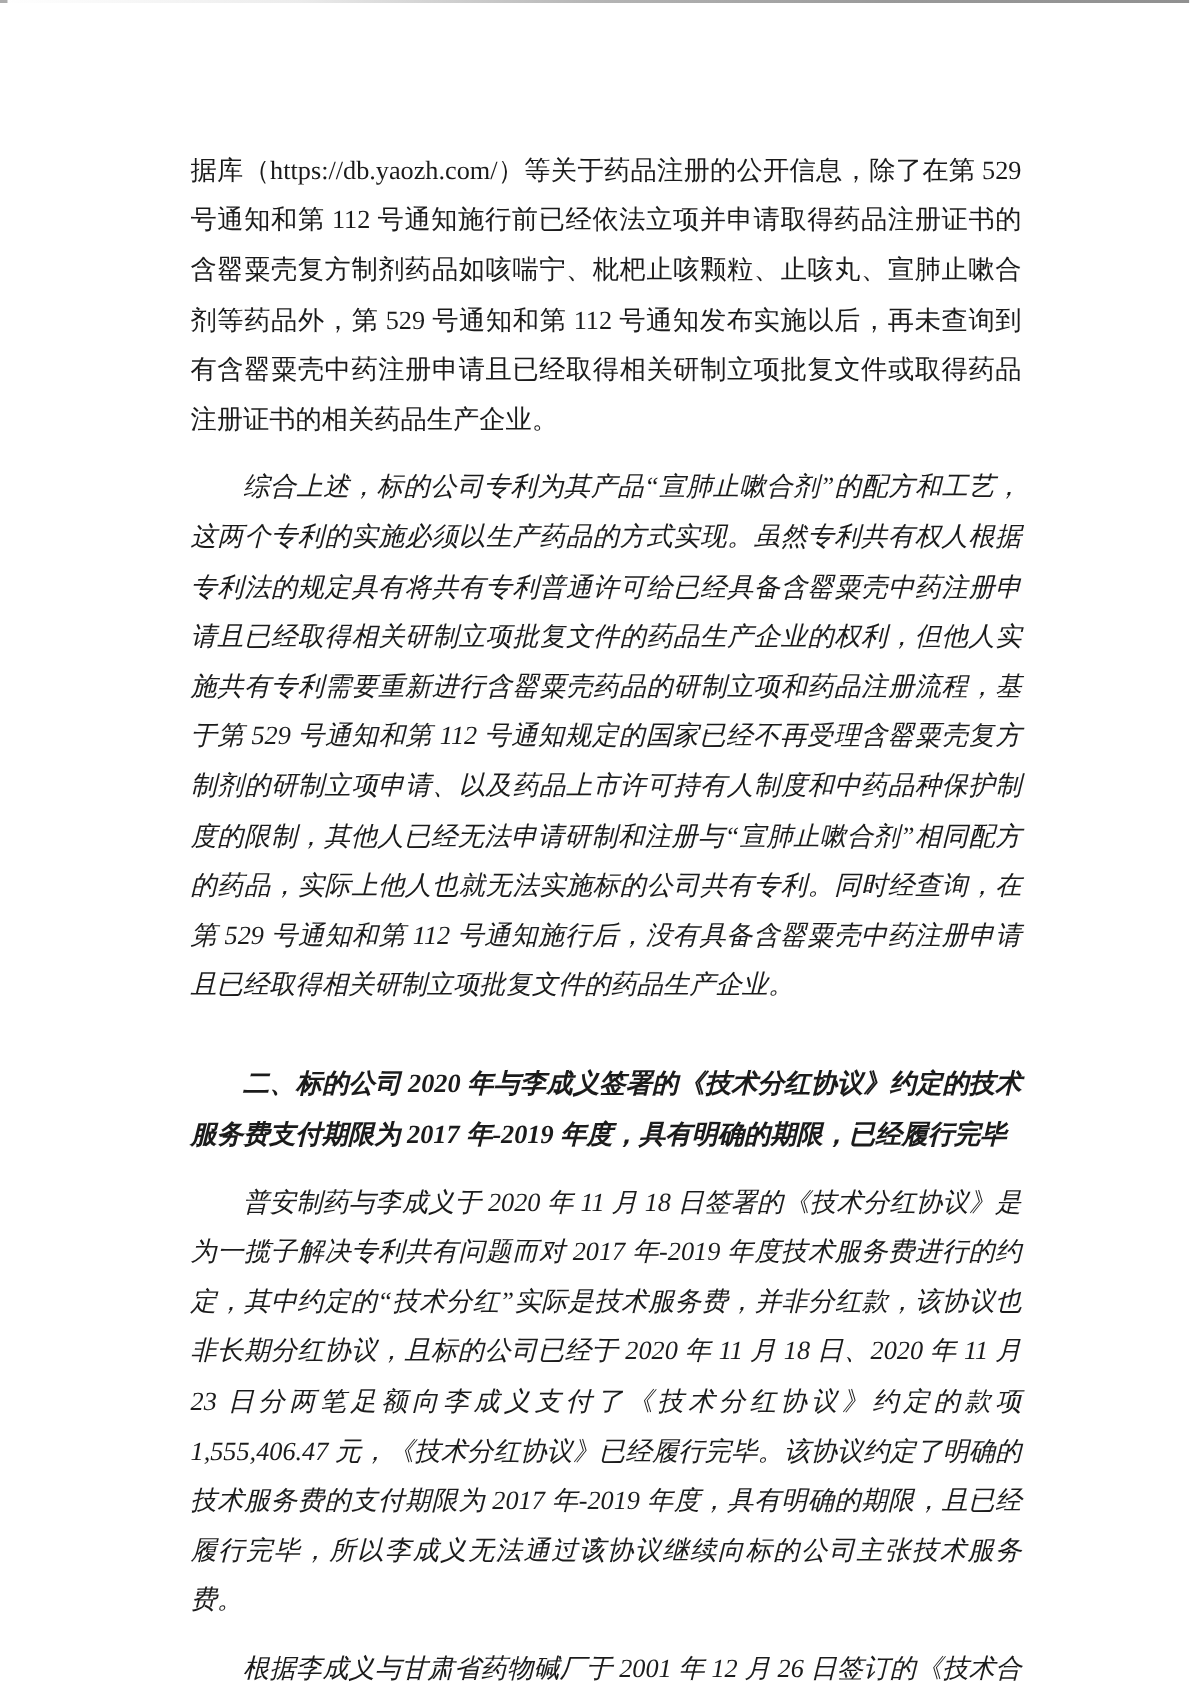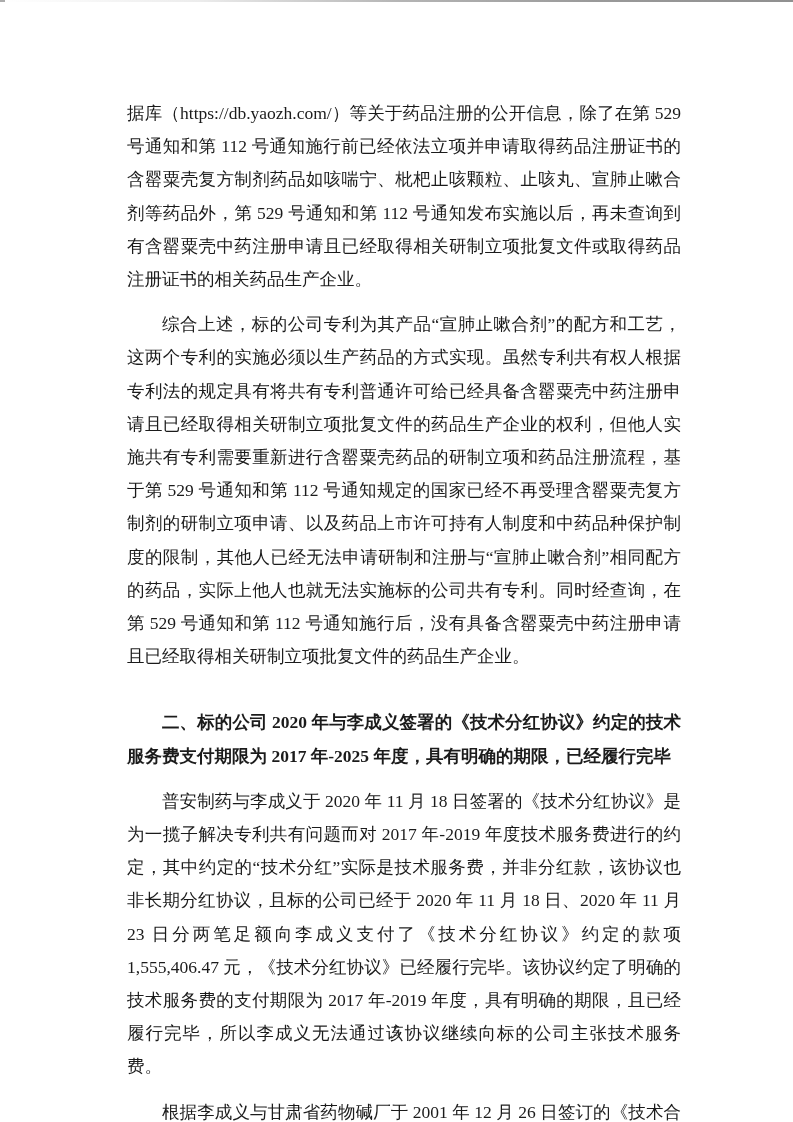--- a/index.html
+++ b/index.html
@@ -45,20 +45,21 @@
     font-size: 17.5px;
     line-height: 33.2px;
     text-align: justify;
   }
   .content p {
     margin: 12px;
     padding: 0;
   }
   .indent {
     text-indent: 2em;
+    font-style: italic;
   }
   .heading {
     font-weight: bold;
     margin-top: 33px !important;
   }
   .page-number {
     position: absolute;
     top: 1022px;
     left: 0;
     width: 793px;
@@ -72,20 +73,20 @@
 <body>
 
 <div class="page">
 
   <div class="scan-line"></div>
   <div class="scan-speck"></div>
 
   <div class="content">
     <p>据库（https://db.yaozh.com/）等关于药品注册的公开信息，除了在第 529 号通知和第 112 号通知施行前已经依法立项并申请取得药品注册证书的含罂粟壳复方制剂药品如咳喘宁、枇杷止咳颗粒、止咳丸、宣肺止嗽合剂等药品外，第 529 号通知和第 112 号通知发布实施以后，再未查询到有含罂粟壳中药注册申请且已经取得相关研制立项批复文件或取得药品注册证书的相关药品生产企业。</p>
     <p class="indent">综合上述，标的公司专利为其产品“宣肺止嗽合剂”的配方和工艺，这两个专利的实施必须以生产药品的方式实现。虽然专利共有权人根据专利法的规定具有将共有专利普通许可给已经具备含罂粟壳中药注册申请且已经取得相关研制立项批复文件的药品生产企业的权利，但他人实施共有专利需要重新进行含罂粟壳药品的研制立项和药品注册流程，基于第 529 号通知和第 112 号通知规定的国家已经不再受理含罂粟壳复方制剂的研制立项申请、以及药品上市许可持有人制度和中药品种保护制度的限制，其他人已经无法申请研制和注册与“宣肺止嗽合剂”相同配方的药品，实际上他人也就无法实施标的公司共有专利。同时经查询，在第 529 号通知和第 112 号通知施行后，没有具备含罂粟壳中药注册申请且已经取得相关研制立项批复文件的药品生产企业。</p>
-    <p class="indent heading">二、标的公司 2020 年与李成义签署的《技术分红协议》约定的技术服务费支付期限为 2017 年-2025 年度，具有明确的期限，已经履行完毕</p>
+    <p class="indent heading">二、标的公司 2020 年与李成义签署的《技术分红协议》约定的技术服务费支付期限为 2017 年-2019 年度，具有明确的期限，已经履行完毕</p>
     <p class="indent">普安制药与李成义于 2020 年 11 月 18 日签署的《技术分红协议》是为一揽子解决专利共有问题而对 2017 年-2019 年度技术服务费进行的约定，其中约定的“技术分红”实际是技术服务费，并非分红款，该协议也非长期分红协议，且标的公司已经于 2020 年 11 月 18 日、2020 年 11 月 23 日分两笔足额向李成义支付了《技术分红协议》约定的款项 1,555,406.47 元，《技术分红协议》已经履行完毕。该协议约定了明确的技术服务费的支付期限为 2017 年-2019 年度，具有明确的期限，且已经履行完毕，所以李成义无法通过该协议继续向标的公司主张技术服务费。</p>
     <p class="indent">根据李成义与甘肃省药物碱厂于 2001 年 12 月 26 日签订的《技术合作开发合同》，标的公司并非该合同的当事人，该合同当事人甘肃省药物碱厂（现更名为“甘肃农垦药物碱厂有限公司”）目前依然存续，但早已不是标的公司的股东，</p>
   </div>
 
   <div class="page-number">5</div>
 
 </div>
 
 </body></html>

